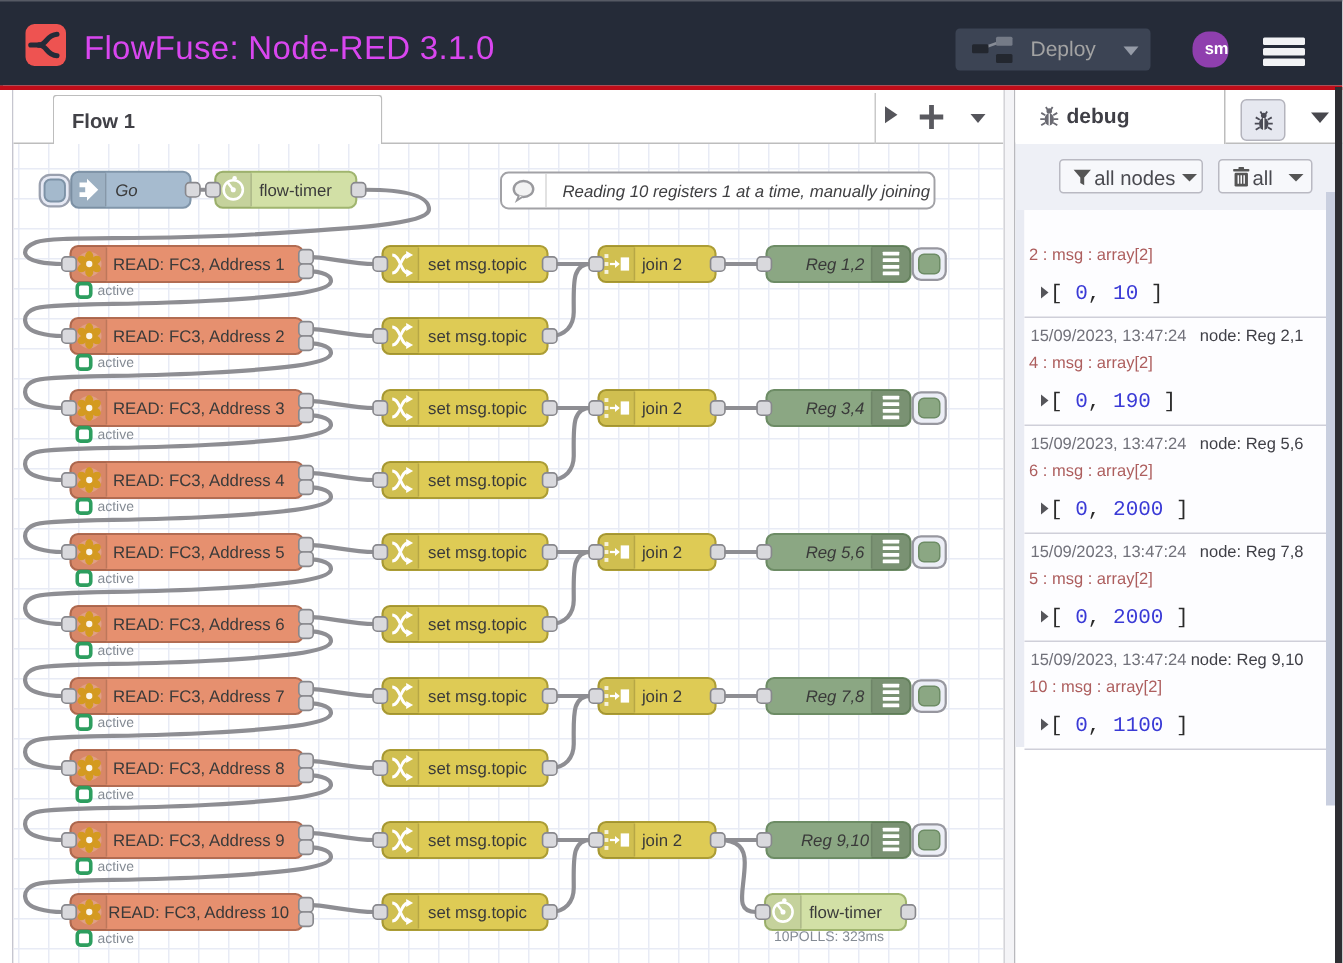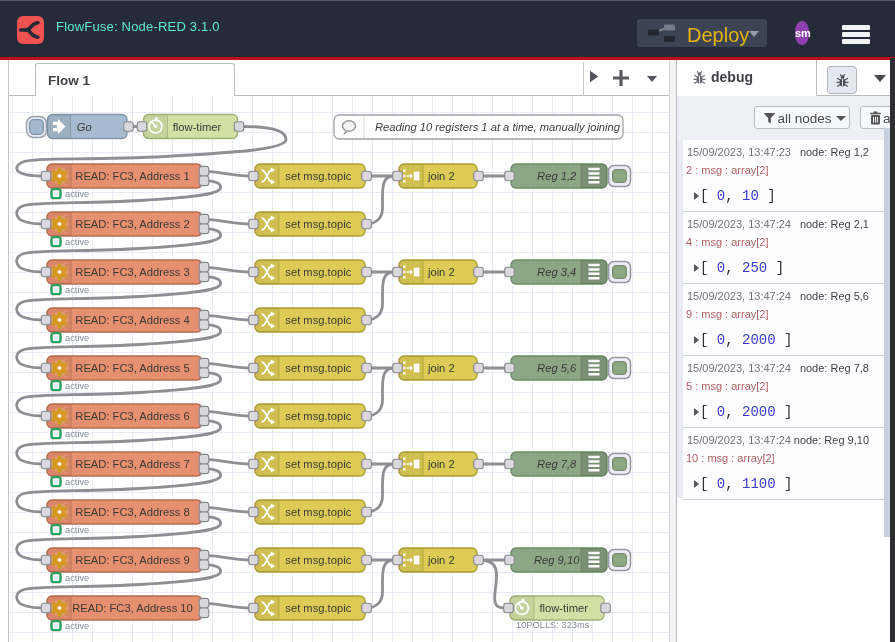--- a/index.html
+++ b/index.html
@@ -2,34 +2,34 @@
 <html><head><meta charset="utf-8"><style>
 * { margin:0; padding:0; box-sizing:border-box; }
 html,body { width:895px; height:642px; overflow:hidden; background:#fff;
   font-family:"Liberation Sans",sans-serif; }
 #stage { position:relative; width:895px; height:642px; }
 
 
 #header { position:absolute; left:0; top:0; width:895px; height:57px; background:#252b38;
   border-top:1px solid #565a64; }
 #logo { position:absolute; left:17px; top:15px; width:27px; height:28px; border-radius:6px; background:#ee5351; }
-#title { position:absolute; left:56px; top:18px; font-size:13px; color:#5eead4; letter-spacing:0.2px; }
+#title { position:absolute; left:56px; top:18px; font-size:22px; color:#d946ef; letter-spacing:0.2px; }
 #deploy { position:absolute; left:637px; top:18px; width:130px; height:28px; background:#3c4454; border-radius:3px; }
-#deploy .txt { position:absolute; left:50px; top:5px; font-size:20px; color:#eab308; }
+#deploy .txt { position:absolute; left:50px; top:5px; font-size:14px; color:#a3a3a3; }
 #deploy .caret { position:absolute; left:112px; top:12px; width:0; height:0;
   border-left:5.5px solid transparent; border-right:5.5px solid transparent; border-top:6px solid #959ba7; }
-#avatar { position:absolute; left:795px; top:20px; width:14px; height:24px; border-radius:45%; background:#8f3fae;
-  color:#fff; font-size:11px; font-weight:bold; text-align:center; line-height:24px; }
+#avatar { position:absolute; left:795px; top:20px; width:24px; height:24px; border-radius:45%; background:#8f3fae;
+  color:#fff; font-size:11px; font-weight:bold; text-align:right; line-height:24px; }
 #burger div { position:absolute; left:842px; width:28px; height:4.6px; background:#f2f3f5; border-radius:1px; }
 #redline { position:absolute; left:0; top:57px; width:895px; height:3px; background:#c10d19; }
 
 
 #tabbar { position:absolute; left:9px; top:60px; width:660px; height:36px; background:#fff;
   border-bottom:1px solid #bdbdbd; }
-#tab1 { position:absolute; left:26px; top:3px; width:200px; height:33px; background:#fff;
+#tab1 { position:absolute; left:26px; top:3px; width:220px; height:33px; background:#fff;
   border:1px solid #bdbdbd; border-bottom:none; border-radius:3px 3px 0 0;padding-left:32px; }
 #tab1 span { position:absolute; left:12px; top:9px; font-size:13.5px; font-weight:bold; color:#414147; }
 #tbsep { position:absolute; left:574px; top:2px; height:34px; border-left:1px solid #c9c9c9; }
 .tbico { position:absolute; top:0; color:#59595e; }
 
 
 .canvas { position:absolute; left:9px; top:96px; }
 #cleft { position:absolute; left:0; top:60px; width:9px; height:582px; background:#fff;
   border-right:1px solid #c6c6cf; }
 #winl { position:absolute; left:0; top:57px; width:2px; height:585px; background:#3c3c40; }
@@ -42,21 +42,21 @@
   border-right:1px solid #bdbdbd; }
 #dtab .bi { position:absolute; left:15px; top:10px; }
 #dtab span { position:absolute; left:34px; top:9px; font-size:14px; font-weight:bold; color:#3f3f46; }
 #dbtn { position:absolute; left:150px; top:6px; width:30px; height:28px; background:#e6e8f0;
   border:1px solid #b4b4bd; border-radius:4px; }
 #dbtn .bi { position:absolute; left:7px; top:6px; }
 #dcaret { position:absolute; left:197px; top:15px; width:0; height:0;
   border-left:6.5px solid transparent; border-right:6.5px solid transparent; border-top:7px solid #48484e; }
 #sbtools { position:absolute; left:8px; top:36px; width:218px; height:44px; background:#eef0f6; }
 .sbbtn { position:absolute; top:10px; height:23px; background:#f7f8fb; border:1px solid #b9b9c2; border-radius:3px;
-  font-size:13px; color:#555;margin-left:48px; }
+  font-size:13px; color:#555; }
 .sbbtn .lbl { position:absolute; font-size:13.5px; color:#4a4a50; }
 .sbbtn .caret { position:absolute; width:0; height:0; border-left:5px solid transparent;
   border-right:5px solid transparent; border-top:5.5px solid #555; }
 #dlist { position:absolute; left:8px; top:80px; width:210px; height:502px; background:#fff; }
 #dstrip { position:absolute; left:0; top:0; width:6px; height:358px; background:#e9ebf3; }
 .dmsg { position:absolute; left:6px; width:203px; height:72px; background:#fdfdff;
   border-bottom:1px solid #cfcfd9; }
 .dmeta { position:absolute; left:4px; right:17px; top:6px; height:14px; font-size:11px; color:#71717a; }
 .dts { float:left; }
 .dnode { float:right; color:#3f3f46; }
@@ -677,61 +677,57 @@
       <div id="dcaret"></div>
     </div>
     <div id="sbtools">
       <div class="sbbtn" style="left:29px;width:96px;">
         <span style="position:absolute;left:8px;top:4.5px"><svg width="13" height="13" viewBox="0 0 14 14">
               <path d="M0.8,1.2 h12.4 l-4.8,5.6 v5.6 l-2.8,-1.6 v-4 z" fill="#555"></path>
             </svg></span>
         <span class="lbl" style="left:22.5px;top:3.5px">all nodes</span>
         <span class="caret" style="left:81px;top:9px"></span>
       </div>
-      <div class="sbbtn" style="left:135px;width:73px;">
+      <div class="sbbtn" style="left:135px;width:63px;">
         <span style="position:absolute;left:8px;top:4px"><svg width="13" height="14" viewBox="0 0 14 15">
               <g fill="#555">
                 <rect x="2.2" y="4.4" width="9.6" height="10" rx="1"></rect>
                 <rect x="1.2" y="1.8" width="11.6" height="1.7" rx="0.5"></rect>
                 <rect x="5" y="0.4" width="4" height="1.6" rx="0.5"></rect>
               </g>
               <g stroke="#f7f7fa" stroke-width="1.1">
                 <path d="M4.9,6.3 v6"></path>
                 <path d="M7,6.3 v6"></path>
                 <path d="M9.1,6.3 v6"></path>
               </g>
             </svg></span>
         <span class="lbl" style="left:22px;top:3.5px">all</span>
         <span class="caret" style="left:46px;top:9px"></span>
       </div>
     </div>
     <div id="dlist">
       <div id="dstrip"></div>
       <div class="dmsg" style="top:0px">
- <div class="dmeta">
-            <span class="dts">15/09/2023, 13:47:23</span>
-            <span class="dnode">node: Reg 1,2</span>
-          </div>
  <div class="dpath">2 : msg : array[2]</div>
  <div class="dpayload"><span class="dcaret"></span><span class="mono">[&nbsp;<span class="num">0</span>,&nbsp;<span class="num">10</span>&nbsp;]</span></div>
 </div>
 <div class="dmsg" style="top:72px">
  <div class="dmeta">
             <span class="dts">15/09/2023, 13:47:24</span>
             <span class="dnode">node: Reg 2,1</span>
           </div>
  <div class="dpath">4 : msg : array[2]</div>
- <div class="dpayload"><span class="dcaret"></span><span class="mono">[&nbsp;<span class="num">0</span>,&nbsp;<span class="num">250</span>&nbsp;]</span></div>
+ <div class="dpayload"><span class="dcaret"></span><span class="mono">[&nbsp;<span class="num">0</span>,&nbsp;<span class="num">190</span>&nbsp;]</span></div>
 </div>
 <div class="dmsg" style="top:144px">
  <div class="dmeta">
             <span class="dts">15/09/2023, 13:47:24</span>
             <span class="dnode">node: Reg 5,6</span>
           </div>
- <div class="dpath">9 : msg : array[2]</div>
+ <div class="dpath">6 : msg : array[2]</div>
  <div class="dpayload"><span class="dcaret"></span><span class="mono">[&nbsp;<span class="num">0</span>,&nbsp;<span class="num">2000</span>&nbsp;]</span></div>
 </div>
 <div class="dmsg" style="top:216px">
  <div class="dmeta">
             <span class="dts">15/09/2023, 13:47:24</span>
             <span class="dnode">node: Reg 7,8</span>
           </div>
  <div class="dpath">5 : msg : array[2]</div>
  <div class="dpayload"><span class="dcaret"></span><span class="mono">[&nbsp;<span class="num">0</span>,&nbsp;<span class="num">2000</span>&nbsp;]</span></div>
 </div>

